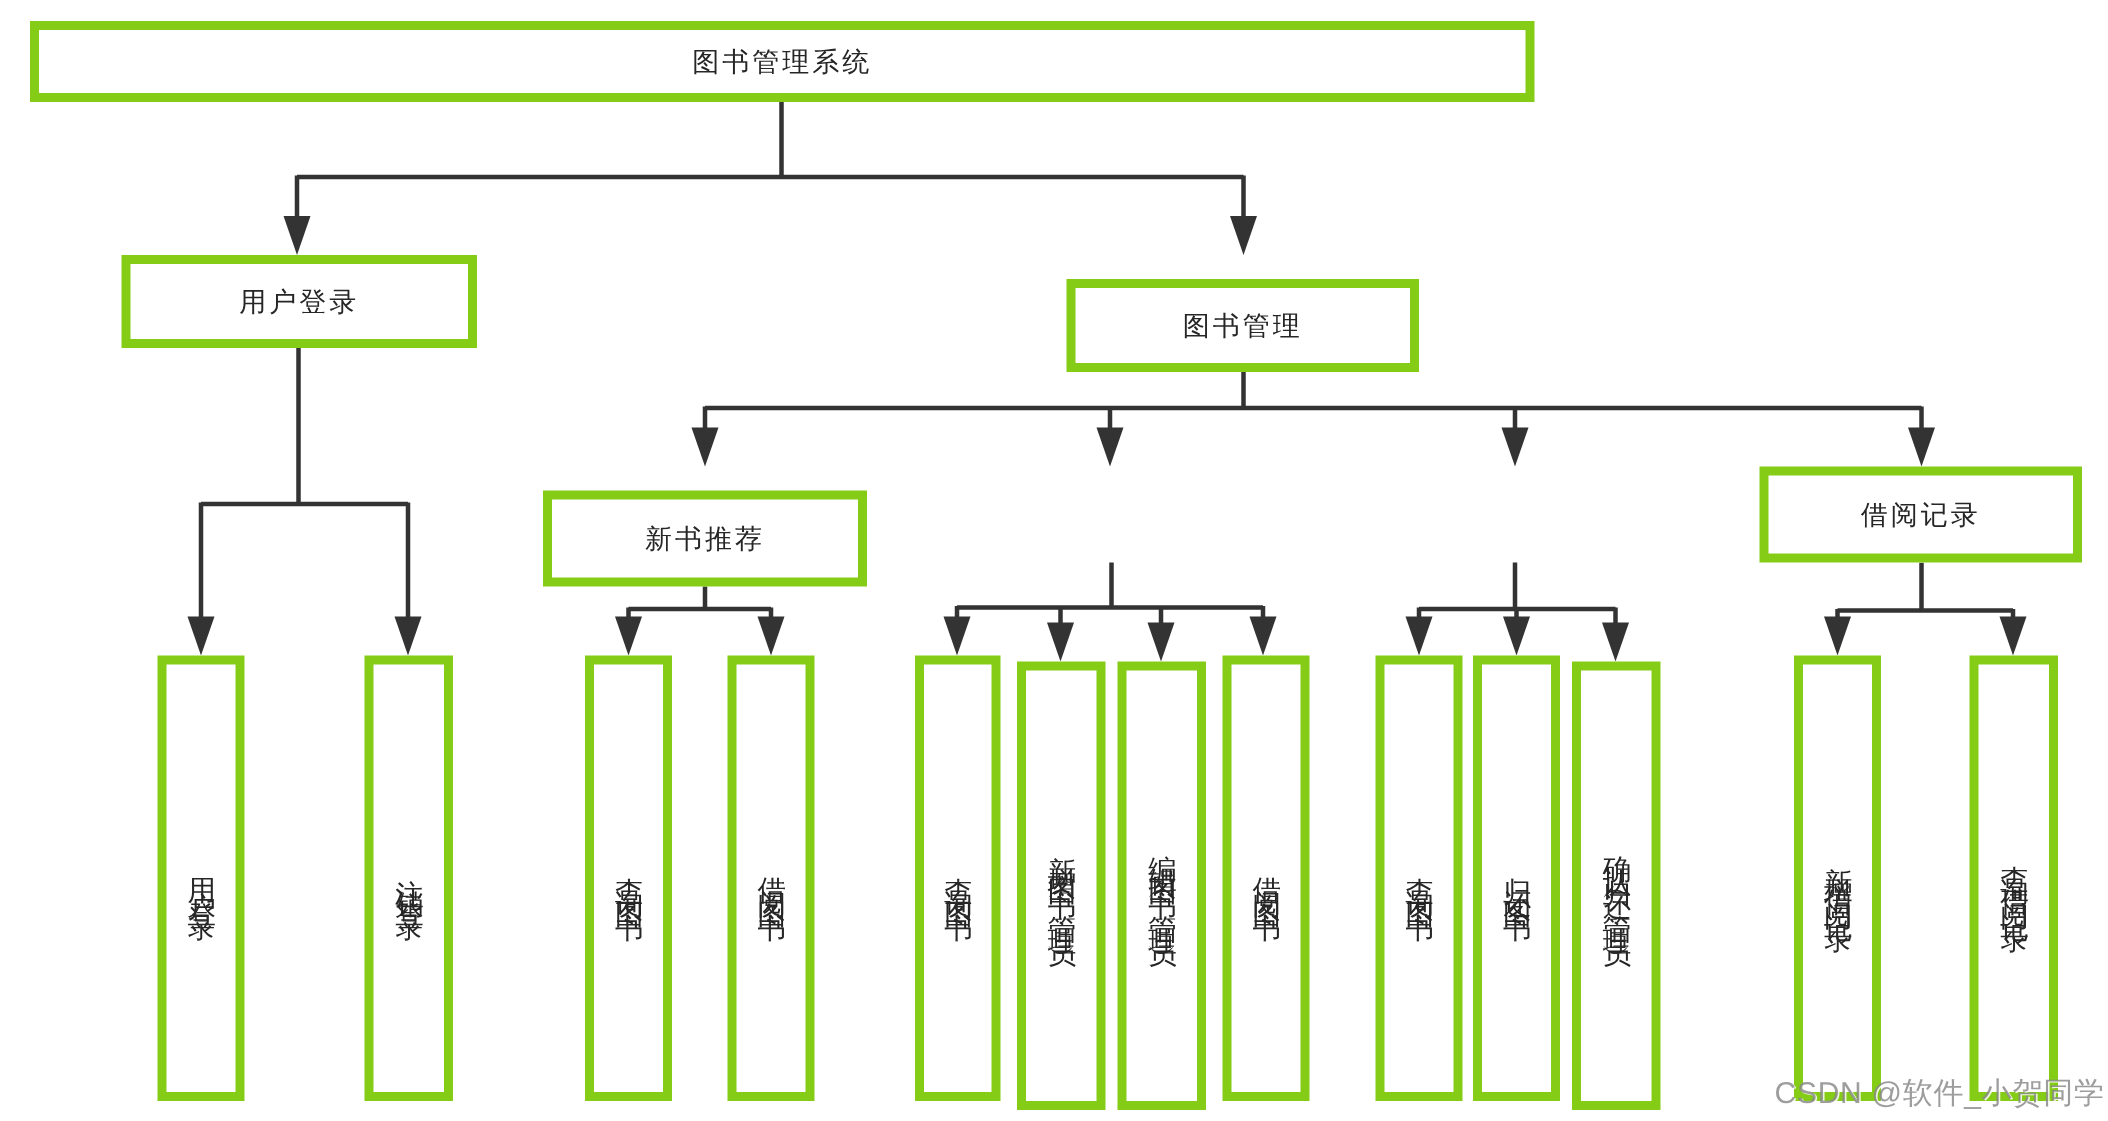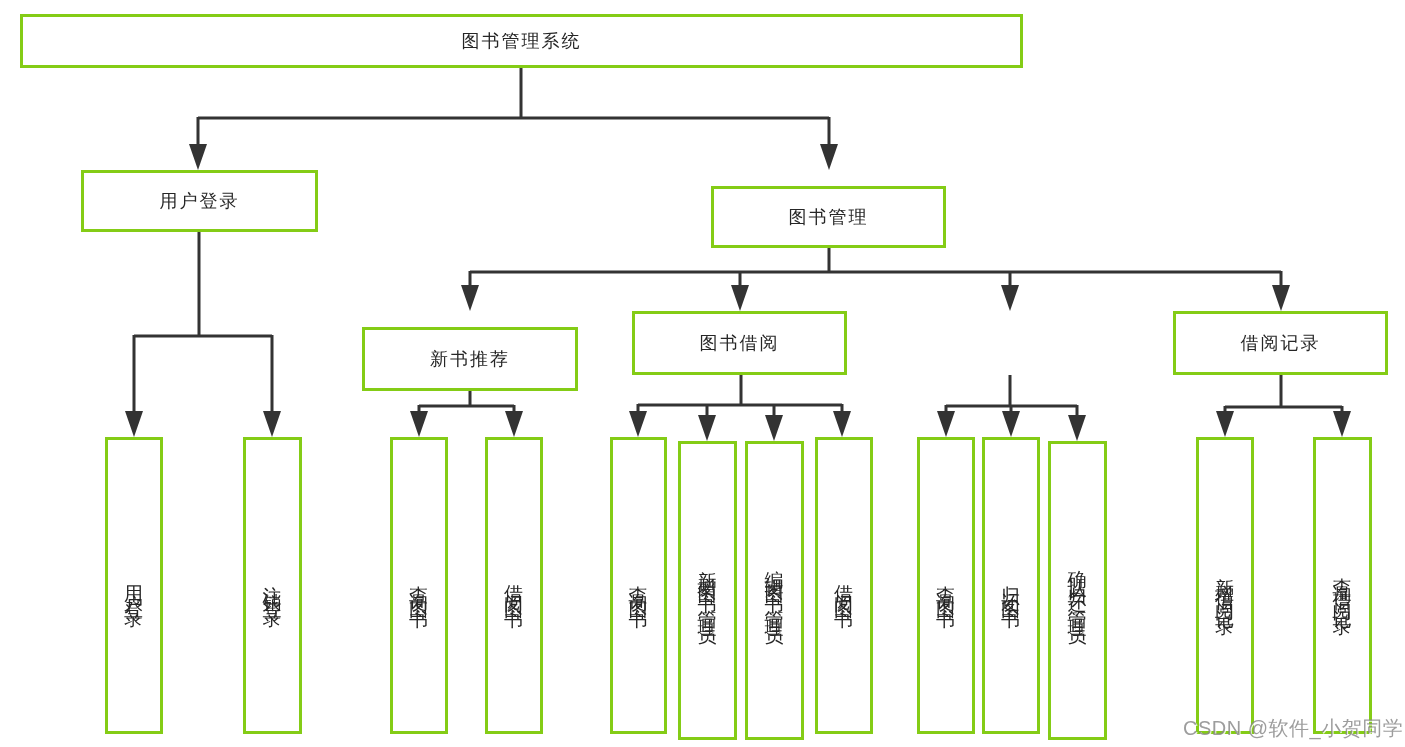--- a/index.html
+++ b/index.html
@@ -13,21 +13,21 @@
   }
   .connectors {
     position: absolute;
     left: 0; top: 0;
     width: 1405px; height: 747px;
     z-index: 0;
   }
   .box {
     position: absolute;
     background: #ffffff;
-    border: 3px solid #84cc16;
+    border: 6px solid #84cc16;
     box-sizing: border-box;
     display: flex;
     align-items: center;
     justify-content: center;
     z-index: 1;
   }
   .hbox .lbl {
     font-size: 18px;
     letter-spacing: 2px;
     color: #262626;
@@ -133,23 +133,20 @@
   <div class="box hbox" id="l2-login">
     <span class="lbl">用户登录</span>
   </div>
   <div class="box hbox" id="l2-mgmt">
     <span class="lbl">图书管理</span>
   </div>
 
   <div class="box hbox" id="l3-new">
     <span class="lbl">新书推荐</span>
   </div>
-  <div class="box hbox" id="l3-borrow">
-    <span class="lbl">图书借阅</span>
-  </div>
   <div class="box hbox" id="l3-record">
     <span class="lbl">借阅记录</span>
   </div>
 
   <div class="box vbox" id="v-user-login">
     <span class="lbl">用户登录</span>
   </div>
   <div class="box vbox" id="v-logout">
     <span class="lbl">注销登录</span>
   </div>

